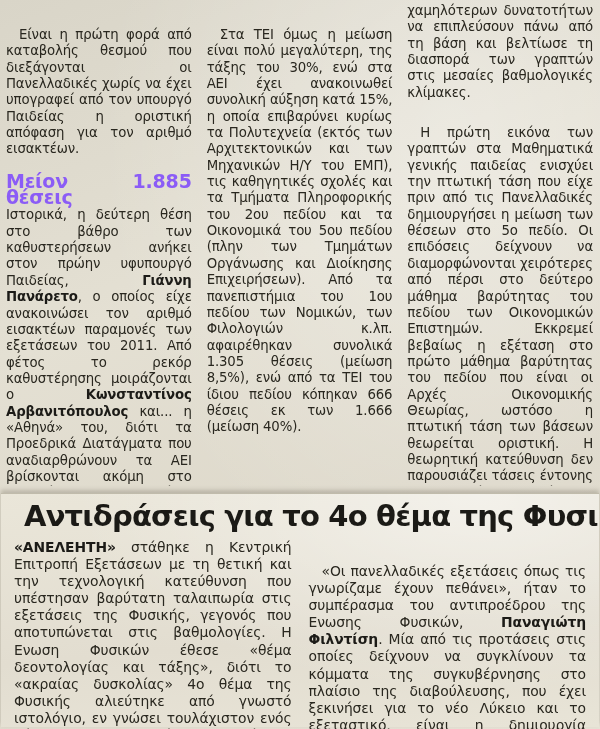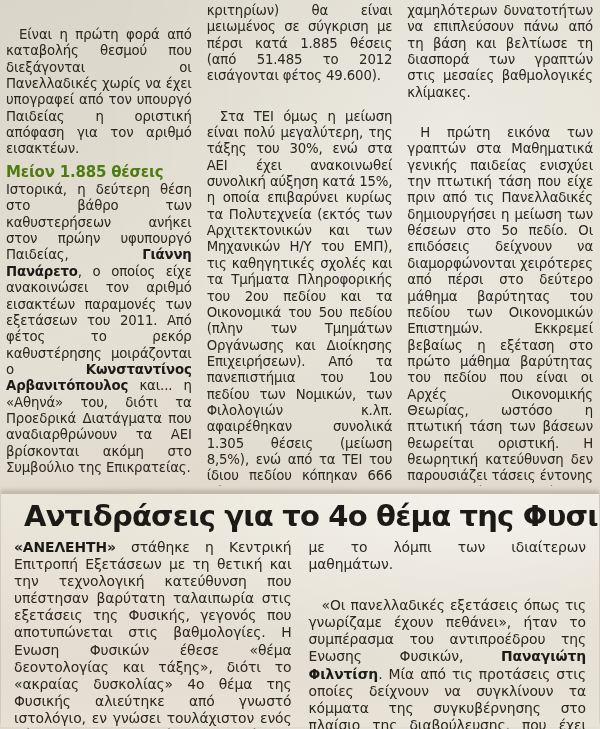--- a/index.html
+++ b/index.html
@@ -36,25 +36,25 @@
     letter-spacing: -0.15px;
   }
   .para {
     margin: 0;
   }
   .para.indent {
     text-indent: 13px;
     margin-top: 24px;
   }
   .sub-heading {
-    margin: 6px 0 2px 0;
-    font-size: 15px;
+    margin: 15px 0 2px 0;
+    font-size: 19px;
     font-weight: bold;
     letter-spacing: -0.2px;
-    color: #4d7c0f;
+    color: #8b5cf6;
   }
   b { color: #1c1b17; }
 
   
   .news-box {
     margin: 7px 1px 0 1px;
     height: 234px;
     box-sizing: border-box;
     padding: 4px 13px 8px 13px;
     background:
@@ -88,33 +88,31 @@
 </head>
 <body>
 
 <div class="top-section">
   <div class="col">
       <p class="para indent"><span>Είναι η πρώτη φορά από καταβολής θεσμού που διεξάγονται οι Πανελλαδικές χωρίς να έχει υπογραφεί από τον υπουργό Παιδείας η οριστική απόφαση για τον αριθμό εισακτέων.</span></p>
       <h3 class="sub-heading">Μείον 1.885 θέσεις</h3>
       <p class="para"><span>Ιστορικά, η δεύτερη θέση στο βάθρο των καθυστερήσεων ανήκει στον πρώην υφυπουργό Παιδείας, </span><b>Γιάννη Πανάρετο</b><span>, ο οποίος είχε ανακοινώσει τον αριθμό εισακτέων παραμονές των εξετάσεων του 2011. Από φέτος το ρεκόρ καθυστέρησης μοιράζονται ο </span><b>Κωνσταντίνος Αρβανιτόπουλος</b><span> και... η «Αθηνά» του, διότι τα Προεδρικά Διατάγματα που αναδιαρθρώνουν τα ΑΕΙ βρίσκονται ακόμη στο Συμβούλιο της Επικρατείας.</span></p>
     </div>
   <div class="col">
-      <p class="para"><span>κριτηρίων) θα είναι μειωμένος σε σύγκριση με πέρσι κατά 1.885 θέσεις (από 51.485 το 2012 εισάγονται φέτος 49.600).</span></p>
       <p class="para indent"><span>Στα ΤΕΙ όμως η μείωση είναι πολύ μεγαλύτερη, της τάξης του 30%, ενώ στα ΑΕΙ έχει ανακοινωθεί συνολική αύξηση κατά 15%, η οποία επιβαρύνει κυρίως τα Πολυτεχνεία (εκτός των Αρχιτεκτονικών και των Μηχανικών Η/Υ του ΕΜΠ), τις καθηγητικές σχολές και τα Τμήματα Πληροφορικής του 2ου πεδίου και τα Οικονομικά του 5ου πεδίου (πλην των Τμημάτων Οργάνωσης και Διοίκησης Επιχειρήσεων). Από τα πανεπιστήμια του 1ου πεδίου των Νομικών, των Φιλολογιών κ.λπ. αφαιρέθηκαν συνολικά 1.305 θέσεις (μείωση 8,5%), ενώ από τα ΤΕΙ του ίδιου πεδίου κόπηκαν 666 θέσεις εκ των 1.666 (μείωση 40%).</span></p>
     </div>
   <div class="col">
       <p class="para"><span>χαμηλότερων δυνατοτήτων να επιπλεύσουν πάνω από τη βάση και βελτίωσε τη διασπορά των γραπτών στις μεσαίες βαθμολογικές κλίμακες.</span></p>
       <p class="para indent"><span>Η πρώτη εικόνα των γραπτών στα Μαθηματικά γενικής παιδείας ενισχύει την πτωτική τάση που είχε πριν από τις Πανελλαδικές δημιουργήσει η μείωση των θέσεων στο 5ο πεδίο. Οι επιδόσεις δείχνουν να διαμορφώνονται χειρότερες από πέρσι στο δεύτερο μάθημα βαρύτητας του πεδίου των Οικονομικών Επιστημών. Εκκρεμεί βεβαίως η εξέταση στο πρώτο μάθημα βαρύτητας του πεδίου που είναι οι Αρχές Οικονομικής Θεωρίας, ωστόσο η πτωτική τάση των βάσεων θεωρείται οριστική. Η θεωρητική κατεύθυνση δεν παρουσιάζει τάσεις έντονης διαφοροποίησης από την εικόνα των περσινών επιδόσεών της στη Νεοελληνική Λογοτεχνία και την Ιστορία, που όμως εξετάστηκε την Παρασκευή και γι’ αυτό δεν υπάρχουν στατιστικές προσεγγίσεις.</span></p>
     </div>
 </div>
 
 <div class="news-box">
   <h1 class="box-headline">Αντιδράσεις για το 4ο θέμα της Φυσικής</h1>
   <div class="box-cols">
     <div class="box-col">
         <p class="para"><b>«ΑΝΕΛΕΗΤΗ»</b><span> στάθηκε η Κεντρική Επιτροπή Εξετάσεων με τη θετική και την τεχνολογική κατεύθυνση που υπέστησαν βαρύτατη ταλαιπωρία στις εξετάσεις της Φυσικής, γεγονός που αποτυπώνεται στις βαθμολογίες. Η Ενωση Φυσικών έθεσε «θέμα δεοντολογίας και τάξης», διότι το «ακραίας δυσκολίας» 4ο θέμα της Φυσικής αλιεύτηκε από γνωστό ιστολόγιο, εν γνώσει τουλάχιστον ενός μέλους της Επιτροπής. Με αυτή την αφορμή αναθερμάνθηκε η συζήτηση για την ακατάλυτη σχέση των ακραίων θεμάτων</span></p>
       </div>
     <div class="box-col">
-        <p class="para"><span>με το λόμπι των ιδιαίτερων μαθημάτων.</span></p>
         <p class="para indent"><span>«Οι πανελλαδικές εξετάσεις όπως τις γνωρίζαμε έχουν πεθάνει», ήταν το συμπέρασμα του αντιπροέδρου της Ενωσης Φυσικών, </span><b>Παναγιώτη Φιλντίση</b><span>. Μία από τις προτάσεις στις οποίες δείχνουν να συγκλίνουν τα κόμματα της συγκυβέρνησης στο πλαίσιο της διαβούλευσης, που έχει ξεκινήσει για το νέο Λύκειο και το εξεταστικό, είναι η δημιουργία τράπεζας διαβαθμισμένων θεμάτων απ’ όπου θα αντλούνται οι επιλογές κάθε χρονιάς με κλήρωση.</span></p>
       </div>
   </div>
 </div>
 
 </body></html>

